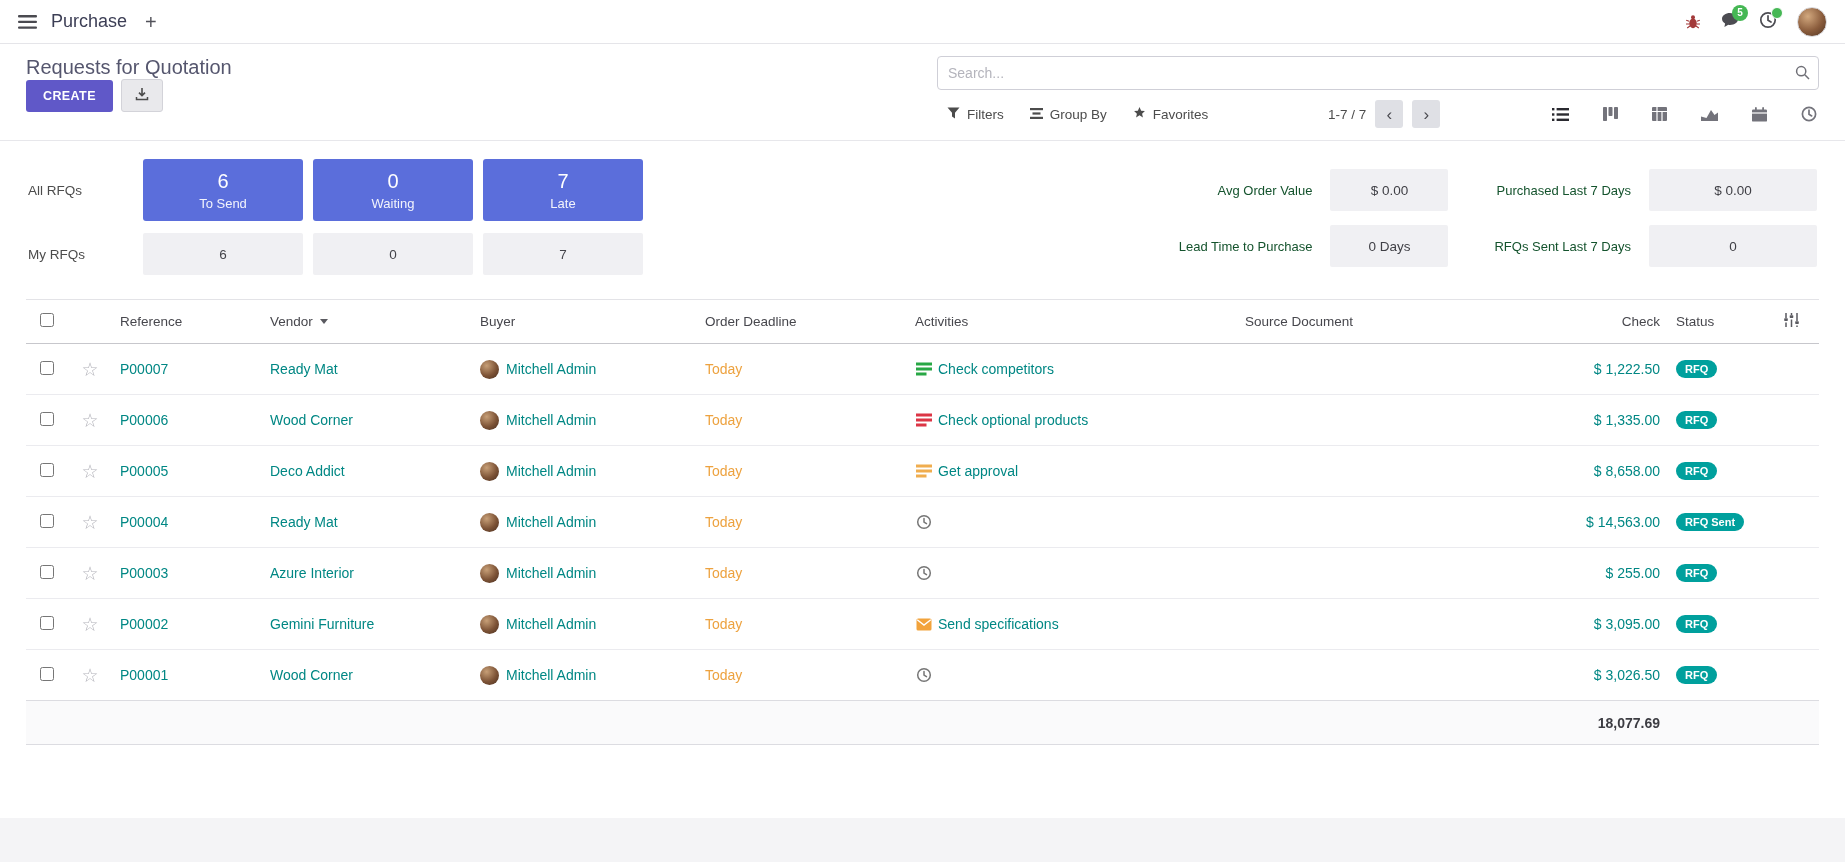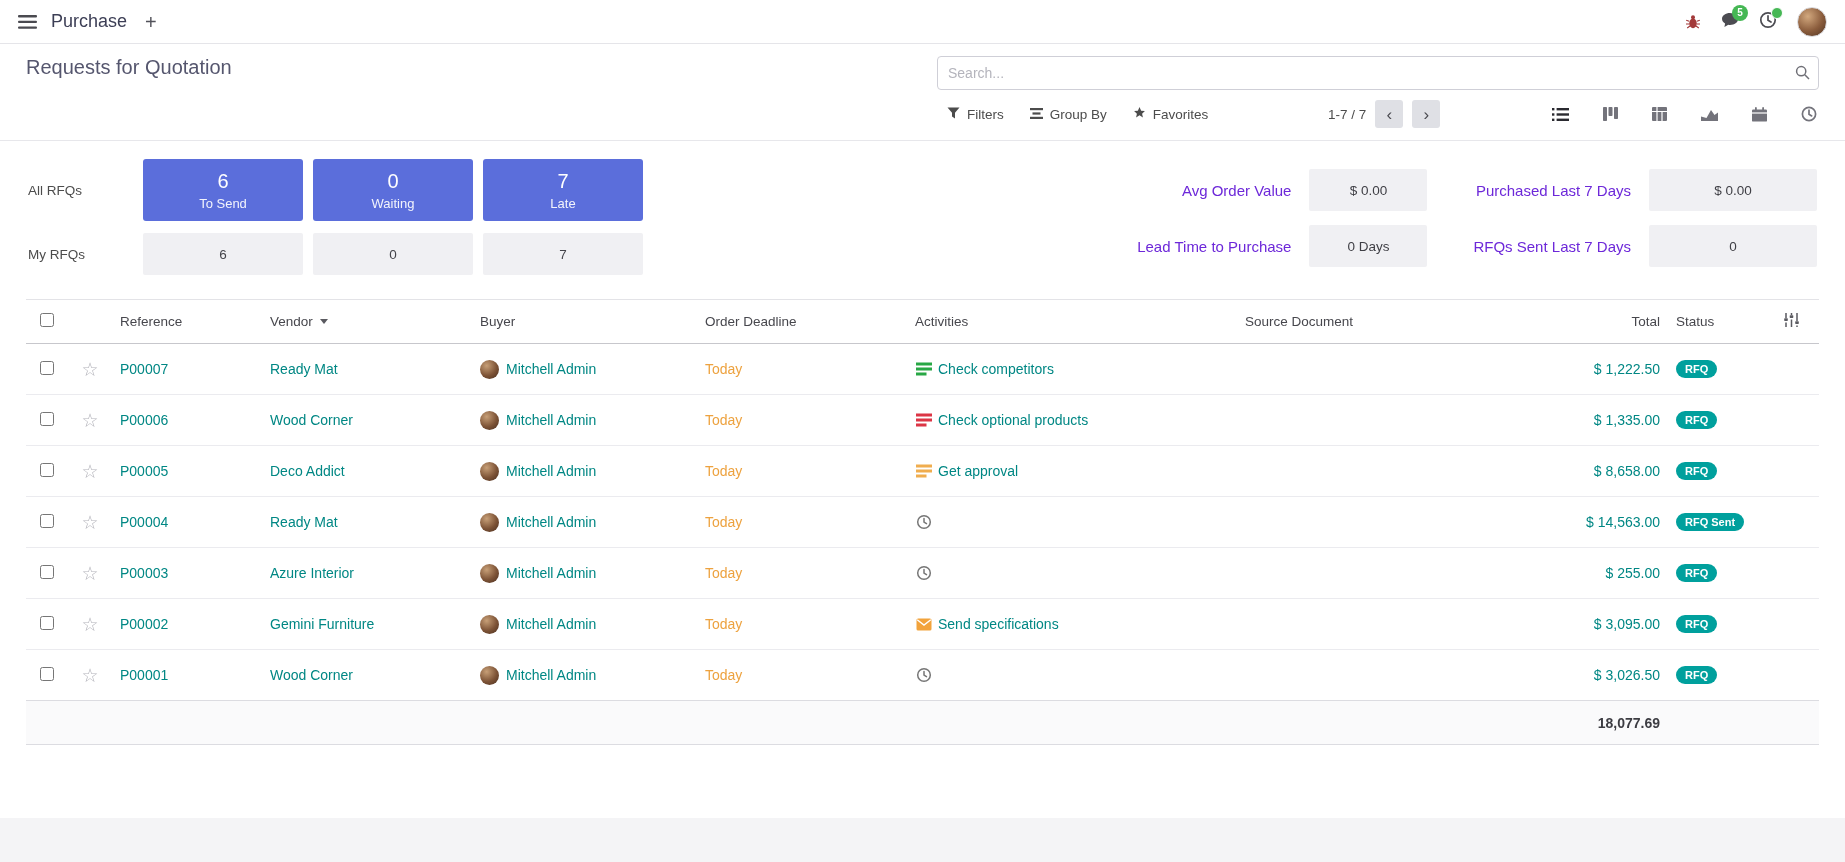--- a/index.html
+++ b/index.html
@@ -55,21 +55,21 @@
   .cards-row { display:flex; gap:10px; }
   .kpi-card { width:160px; height:62px; background:var(--kpi,#5b6edb); border-radius:3px; color:#fff;
     display:flex; flex-direction:column; align-items:center; justify-content:center; gap:3px; }
   .kpi-count { font-size:20px; }
   .kpi-label { font-size:13px; color:rgba(255,255,255,.92); }
   .my-cell { width:160px; height:42px; background:#f0f0f3; border-radius:2px; display:flex; align-items:center;
     justify-content:center; font-size:13.5px; color:#44444a; }
   .dash-right { display:flex; gap:46px; margin-top:10px; align-items:flex-start; }
   .stats-col { display:grid; grid-template-columns:auto 118px; gap:14px 18px; align-items:center; }
   .stats-col.wide { grid-template-columns:auto 168px; }
-  .stat-label { font-size:15px; color:#6d28d9; text-align:right; white-space:nowrap; }
+  .stat-label { font-size:13px; color:#14532d; text-align:right; white-space:nowrap; }
   .stat-value { background:#f0f0f3; border-radius:2px; height:42px; display:flex; align-items:center;
     justify-content:center; font-size:13.5px; color:#3f3f45; }
 
   
   .rfq-table { width:calc(100% - 52px); margin:14px 26px 0; border-collapse:collapse; table-layout:fixed; font-size:14px; }
   .rfq-table th { font-weight:normal; font-size:13.5px; color:#47474d; text-align:left; padding:13px 8px;
     border-top:1px solid #e3e3e7; border-bottom:1px solid #c7c7cc; white-space:nowrap; }
   .rfq-table td { padding:0 8px; height:51px; vertical-align:middle; white-space:nowrap; overflow:hidden; }
   .rfq-table tbody tr { border-top:1px solid #ebebef; background:#fff; }
   .rfq-table tbody tr:first-child { border-top:none; }
@@ -134,20 +134,31 @@
         </span>
         <span class="dot-green" data-interactable="false"></span>
       </span>
       <span class="avatar-top" data-interactable="true"></span>
     </div>
   </header>
 
   <section class="control-panel" data-interactable="false">
     <div class="cp-left">
       <h1 class="page-title" data-interactable="false">Requests for Quotation</h1>
+      <div class="cp-buttons">
+        <button class="btn-create" data-interactable="true">CREATE</button>
+        <button class="btn-export" data-interactable="true">
+          <span data-interactable="false">
+            <svg width="14" height="14" viewBox="0 0 14 14">
+                <path d="M7 1v7M4 5.6 7 8.6l3-3" stroke="#4c4c4c" stroke-width="1.6" fill="none"></path>
+                <path d="M1.5 10v2.6h11V10" stroke="#4c4c4c" stroke-width="1.5" fill="none"></path>
+              </svg>
+          </span>
+        </button>
+      </div>
     </div>
     <div class="cp-right">
       <div class="search-box">
         <input class="search-input" data-interactable="true" placeholder="Search..." style="">
         <span class="search-icon" data-interactable="true">
           <svg width="15" height="15" viewBox="0 0 15 15">
               <circle cx="6.2" cy="6.2" r="4.6" fill="none" stroke="#6f6f76" stroke-width="1.5"></circle>
               <path d="M9.8 9.8 14 14" stroke="#6f6f76" stroke-width="1.5"></path>
             </svg>
         </span>
@@ -295,21 +306,21 @@
     <thead>
       <tr data-interactable="false">
         <th class="col-cb"><input type="checkbox" data-interactable="true" style=""></th>
         <th class="col-star" data-interactable="false"></th>
         <th data-interactable="true">Reference</th>
         <th data-interactable="true"><span data-interactable="false">Vendor</span><span class="sort-caret" data-interactable="false"></span></th>
         <th data-interactable="true">Buyer</th>
         <th data-interactable="true">Order Deadline</th>
         <th data-interactable="true">Activities</th>
         <th data-interactable="true">Source Document</th>
-        <th class="col-total" data-interactable="true">Total</th>
+        <th class="col-total" data-interactable="true">Check</th>
         <th data-interactable="true">Status</th>
         <th class="gear-th">
           <span data-interactable="true">
             <svg width="15" height="14" viewBox="0 0 15 14">
                 <path d="M2 0v5M2 9.4v4.6M7.5 0v2M7.5 6.4v7.6M13 0v8M13 12.4V14" stroke="#5a5a60" stroke-width="1.5" fill="none"></path>
                 <rect x=".2" y="5.2" width="3.6" height="2.7" rx=".6" fill="#5a5a60"></rect>
                 <rect x="5.7" y="2.2" width="3.6" height="2.7" rx=".6" fill="#5a5a60"></rect>
                 <rect x="11.2" y="8.2" width="3.6" height="2.7" rx=".6" fill="#5a5a60"></rect>
               </svg>
           </span>

